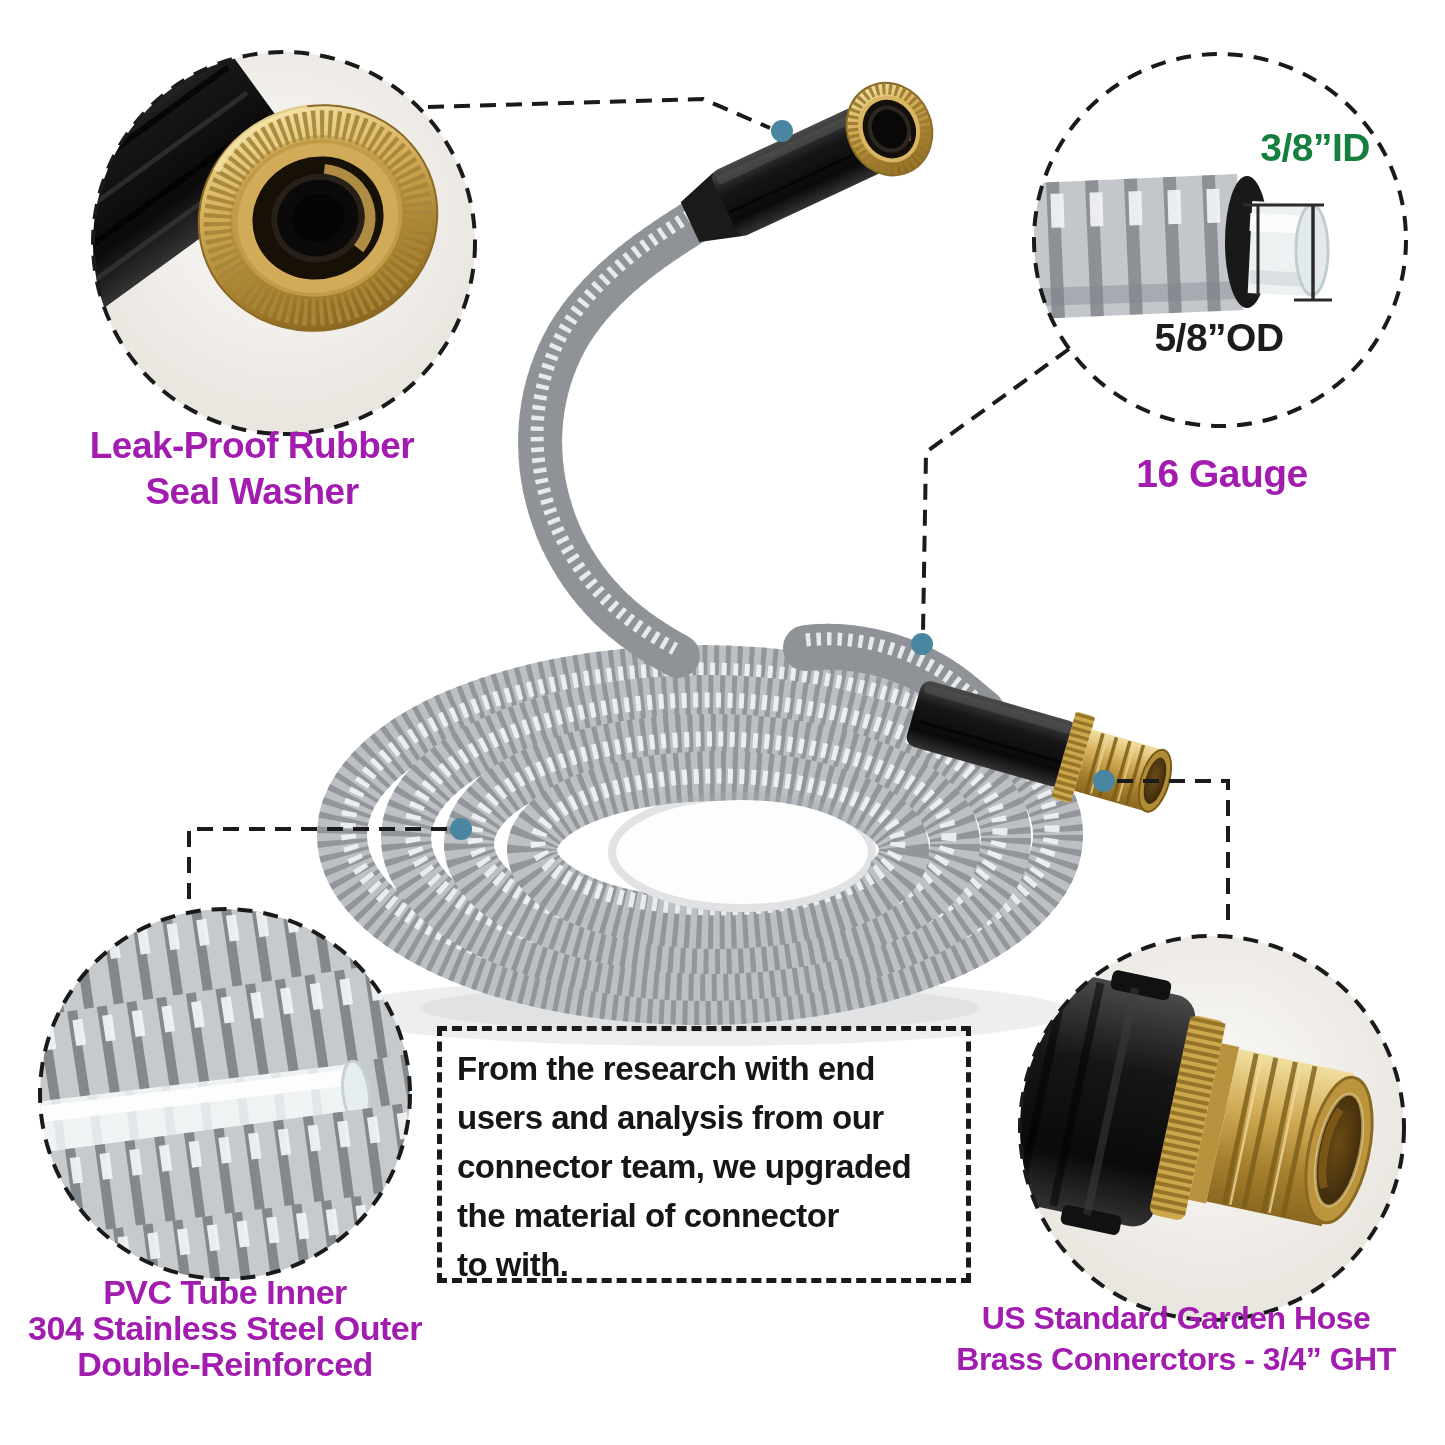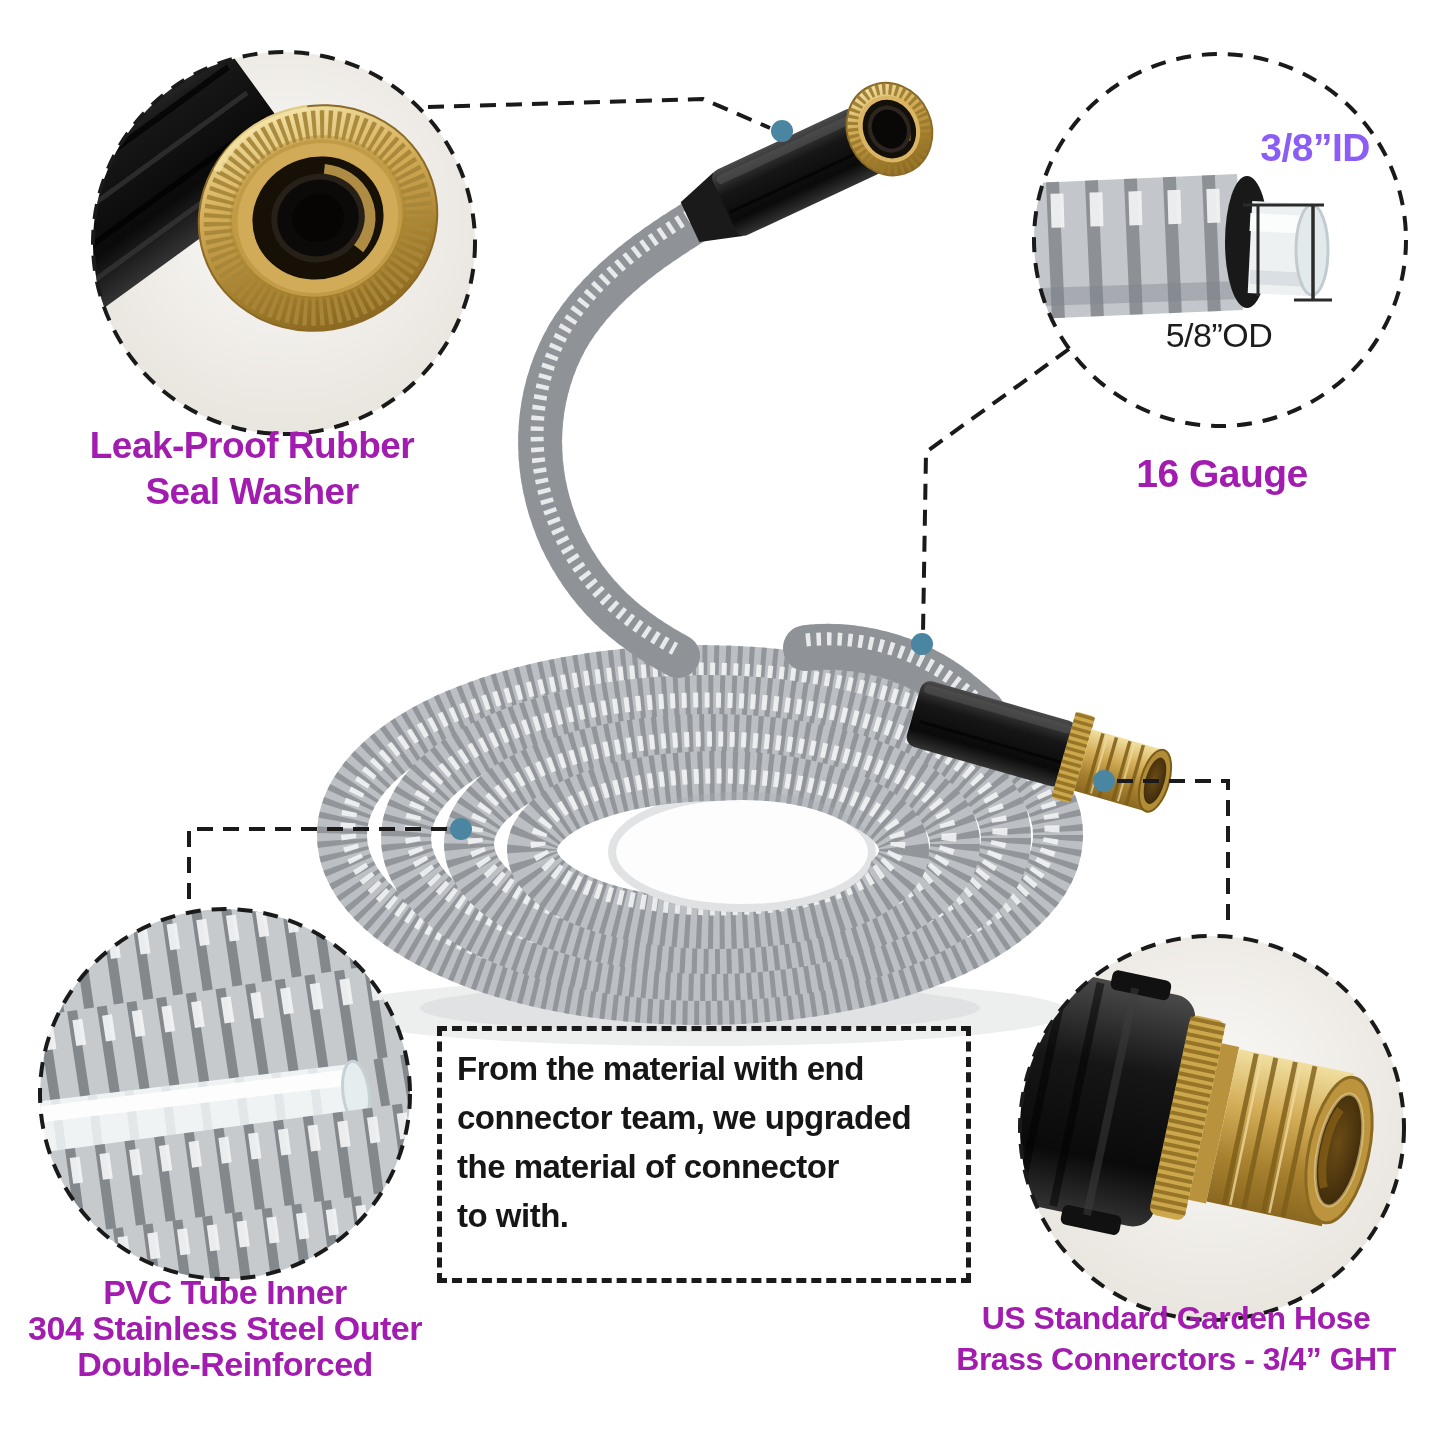--- a/index.html
+++ b/index.html
@@ -3,23 +3,23 @@
 <meta charset="utf-8">
 <style>
   html,body{margin:0;padding:0;background:#fff;}
   .stage{position:relative;width:1445px;height:1445px;background:#fff;overflow:hidden;
          font-family:"Liberation Sans",sans-serif;color:#1b1b1b;}
   .art{position:absolute;left:0;top:0;}
   .cap{position:absolute;font-weight:bold;color:#a21caf;text-align:center;letter-spacing:-0.5px;}
   .cap-tl{left:12px;top:423px;width:480px;font-size:37px;line-height:46px;}
   .cap-gauge{left:1072px;top:452px;width:300px;font-size:39px;line-height:44px;}
   .label-id{position:absolute;left:1100px;top:126px;width:270px;text-align:right;
-            font-weight:bold;font-size:39px;letter-spacing:-0.5px;color:#8b5cf6;}
+            font-weight:bold;font-size:39px;letter-spacing:-0.5px;color:#15803d;}
   .label-od{position:absolute;left:1069px;top:316px;width:300px;text-align:center;
-            font-weight:normal;font-size:34px;letter-spacing:-0.5px;color:#1c1c1c;}
+            font-weight:bold;font-size:39px;letter-spacing:-0.5px;color:#1c1c1c;}
   .cap-bl{left:-25px;top:1274px;width:500px;font-size:34px;line-height:36px;}
   .cap-br{left:926px;top:1298px;width:500px;font-size:32px;line-height:41px;}
   .notebox{position:absolute;left:437px;top:1026px;width:534px;height:257px;box-sizing:border-box;
            border:5px dashed #1a1a1a;padding:13px 8px 0 15px;font-weight:bold;
            font-size:33px;line-height:49px;letter-spacing:-0.5px;color:#161616;}
 </style>
 </head>
 <body>
 
 <div class="stage">
@@ -261,19 +261,20 @@
     <div>304 Stainless Steel Outer</div>
     <div>Double-Reinforced</div>
   </div>
 
   <div class="cap cap-br">
     <div>US Standard Garden Hose</div>
     <div>Brass Connerctors - 3/4” GHT</div>
   </div>
 
   <div class="notebox">
-    <div>From the material with end</div>
+    <div>From the research with end</div>
+    <div>users and analysis from our</div>
     <div>connector team, we upgraded</div>
     <div>the material of connector</div>
     <div>to with.</div>
   </div>
 
 </div>
 
 </body></html>

